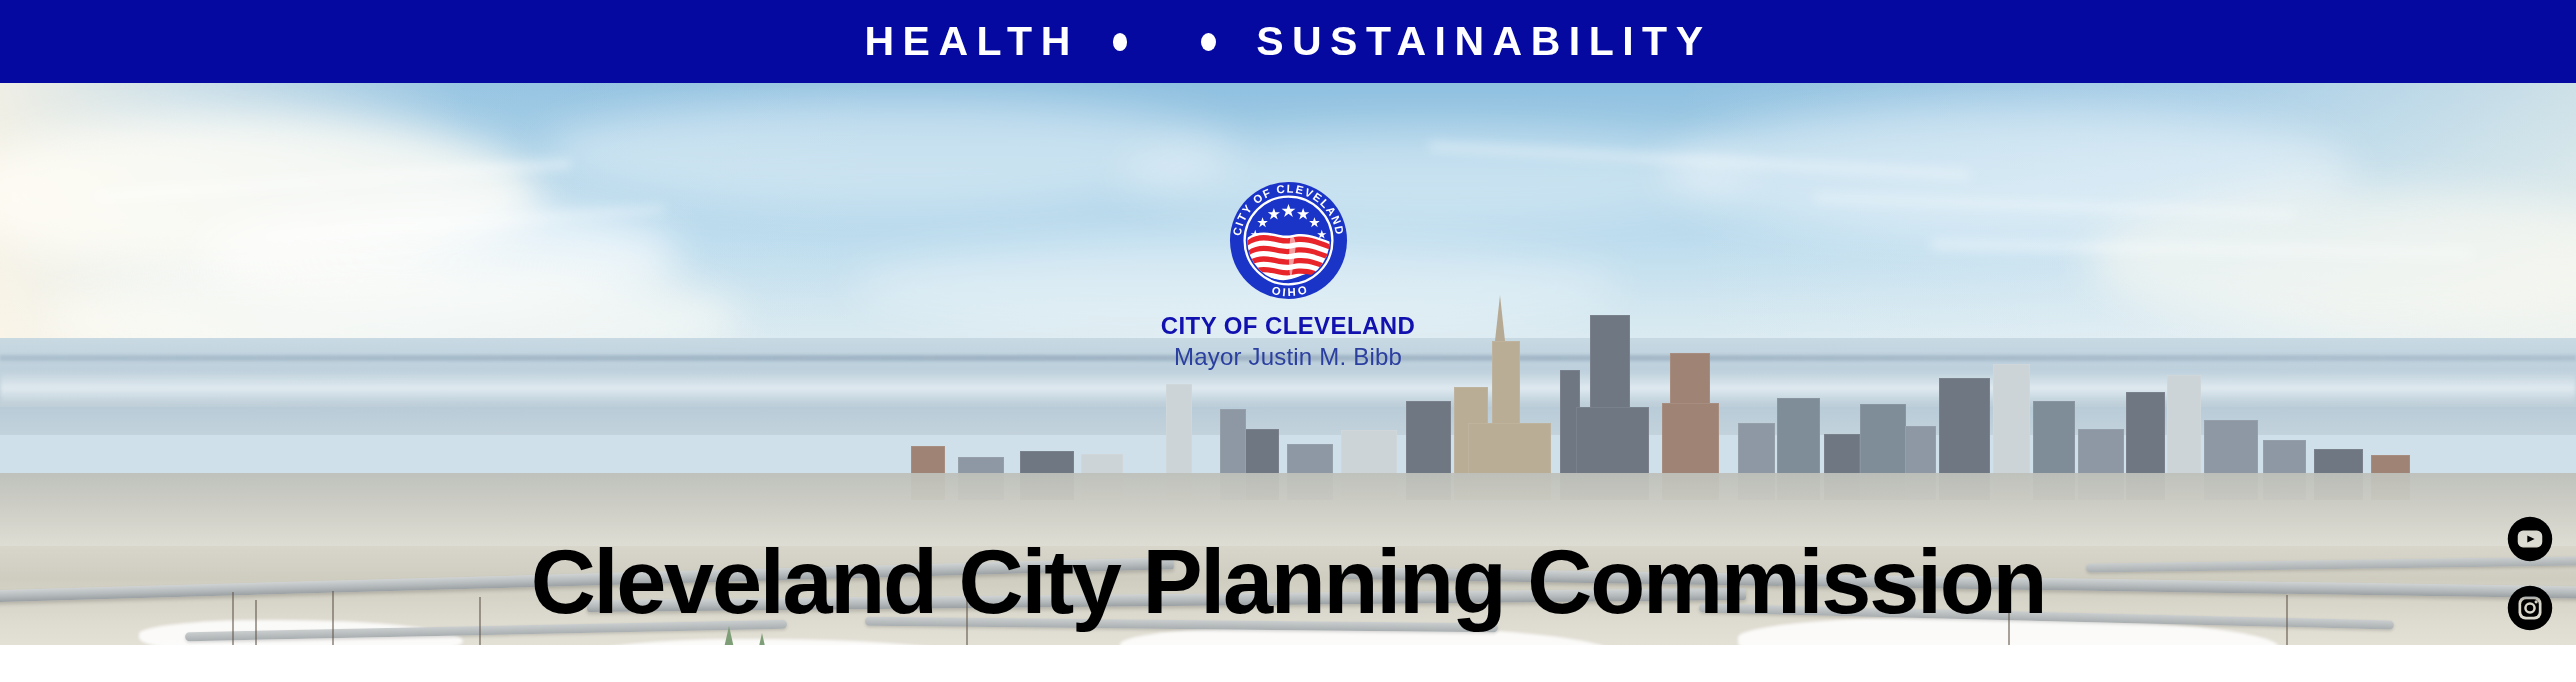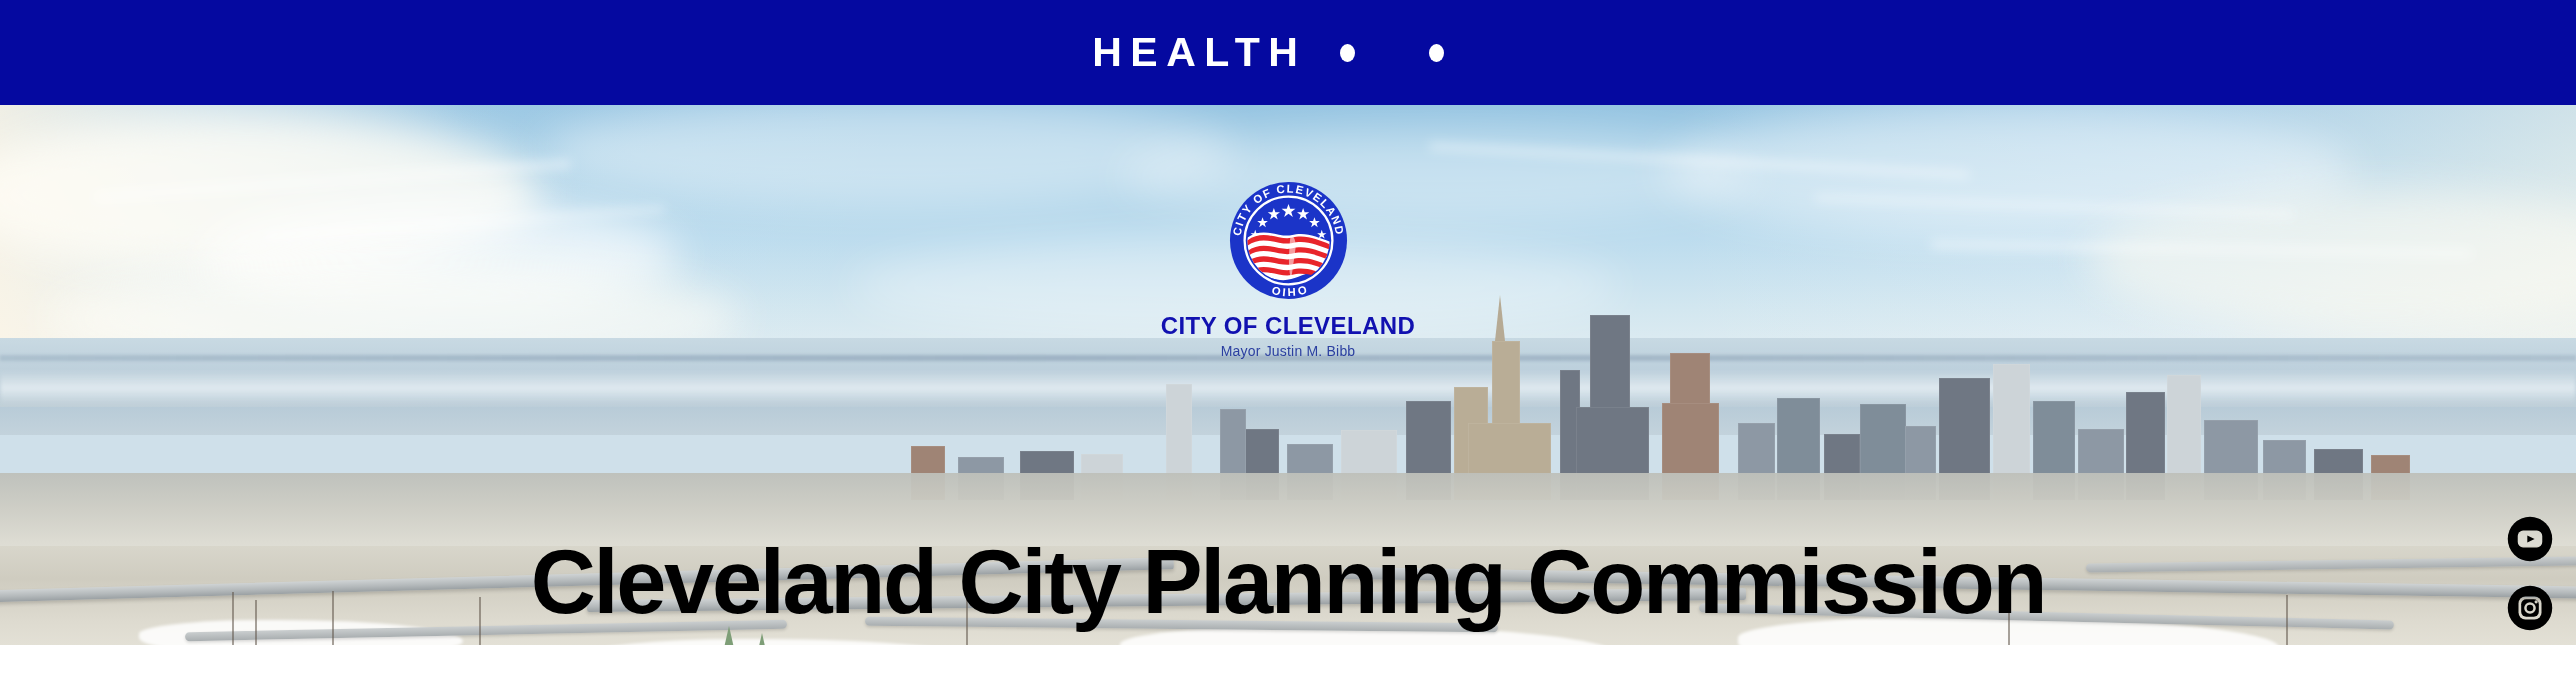--- a/index.html
+++ b/index.html
@@ -20,21 +20,21 @@
     overflow: hidden;
     background: #ffffff;
   }
 
   
   .tagline-banner {
     position: absolute;
     left: 0;
     top: 0;
     width: 2576px;
-    height: 105px;
+    height: 83px;
     background: #0509a0;
     display: flex;
     align-items: center;
     justify-content: center;
     z-index: 40;
   }
   .tagline-inner {
     display: flex;
     align-items: center;
     justify-content: center;
@@ -268,21 +268,21 @@
     font-weight: bold;
     font-size: 24px;
     letter-spacing: 0.4px;
     line-height: 1.1;
   }
   .seal-mayor {
     margin-top: 3.9px;
     color: #2b3fa0;
     font-family: "Liberation Sans", sans-serif;
     font-weight: normal;
-    font-size: 14px;
+    font-size: 24px;
     letter-spacing: 0.2px;
     line-height: 1.15;
   }
 
   
   .main-title {
     position: absolute;
     left: 0;
     top: 453px;
     width: 2576px;
@@ -335,20 +335,21 @@
 </head>
 <body>
 
 <div id="page">
 
   <div class="tagline-banner">
     <div class="tagline-inner">
       <span class="tagline-word">HEALTH</span>
       <span class="tagline-dot"></span>
       <span class="tagline-dot"></span>
+      <span class="tagline-word">SUSTAINABILITY</span>
     </div>
   </div>
 
   <div class="hero">
 
     <div class="sky">
       <div class="cloud c1"></div>
       <div class="cloud c2"></div>
       <div class="cloud c3"></div>
       <div class="cloud c4"></div>

